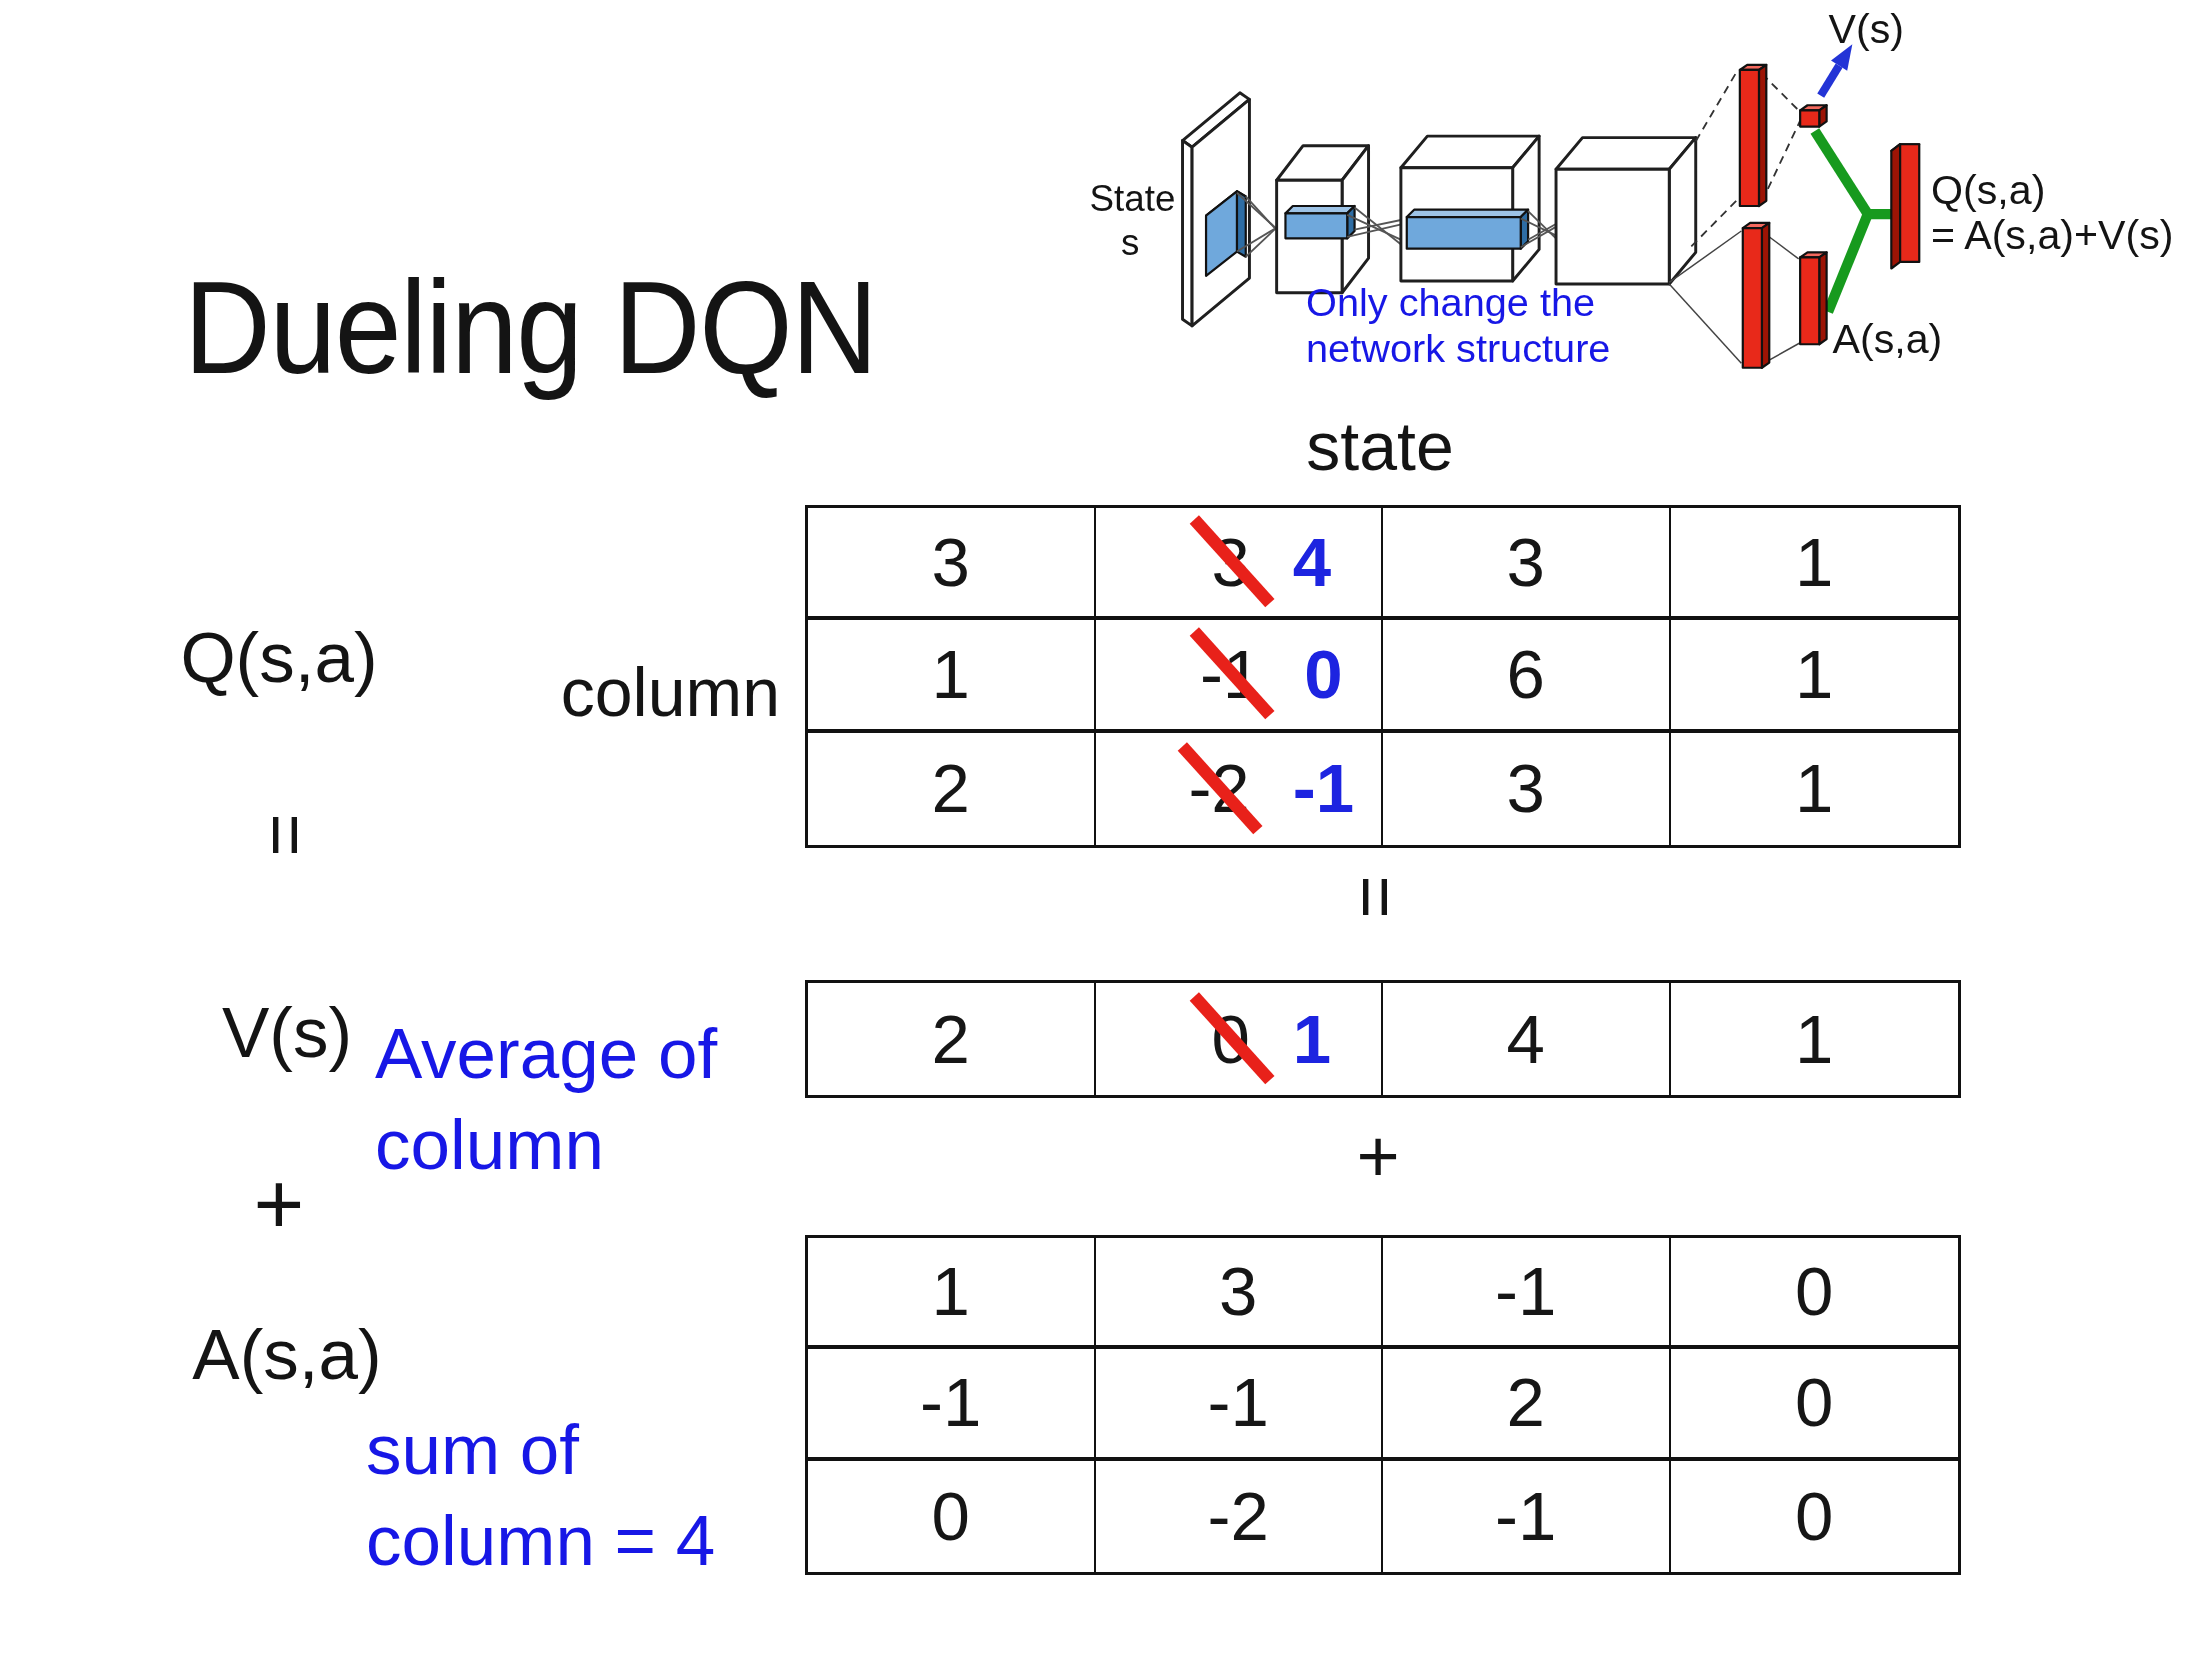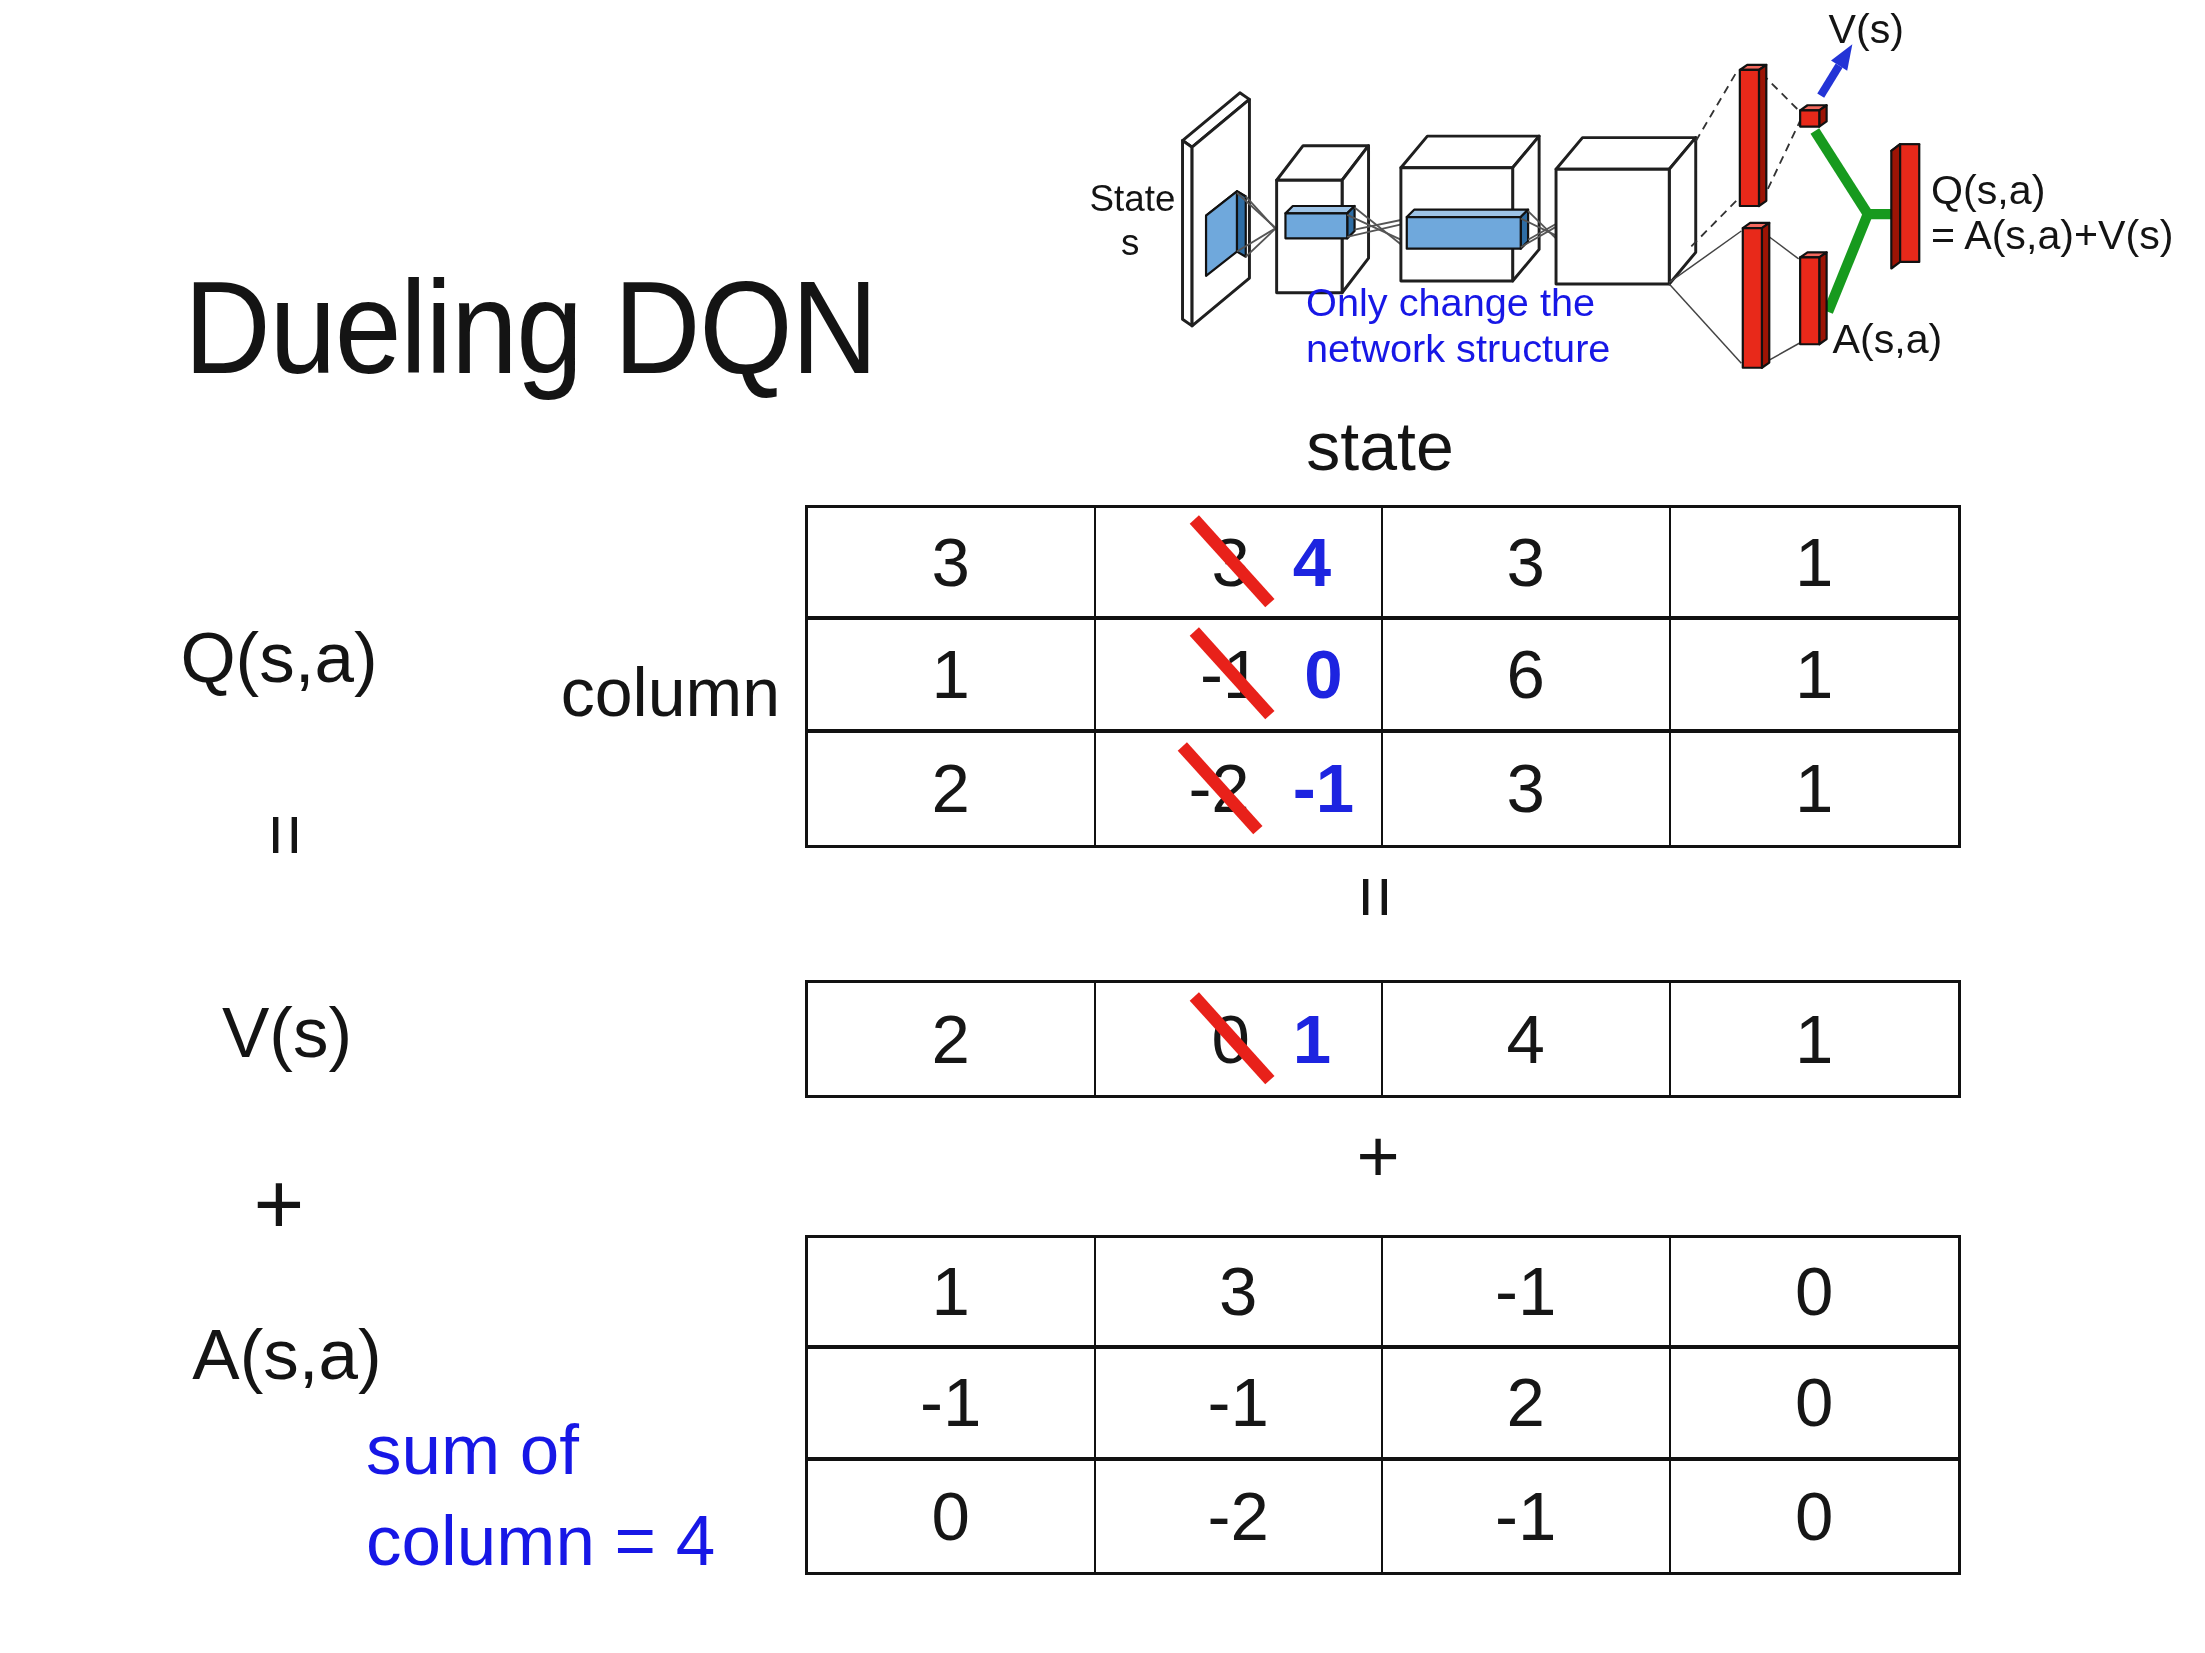--- a/index.html
+++ b/index.html
@@ -189,20 +189,24 @@
 
   <div class="abs lbl-q">Q(s,a)</div>
   <div class="abs rot-eq eq-left">=</div>
   <div class="abs lbl-v">V(s)</div>
   <div class="abs plus-left">+</div>
   <div class="abs lbl-a">A(s,a)</div>
 
   <div class="abs rot-eq eq-mid">=</div>
   <div class="abs plus-mid">+</div>
 
+  <div class="ann ann-avg">
+    <div>Average of</div>
+    <div>column</div>
+  </div>
   <div class="ann ann-sum">
     <div>sum of</div>
     <div>column = 4</div>
   </div>
 
   <div class="tbl tbl-q">
     <div class="cell">
         <span>3</span>
       </div>
     <div class="cell">

